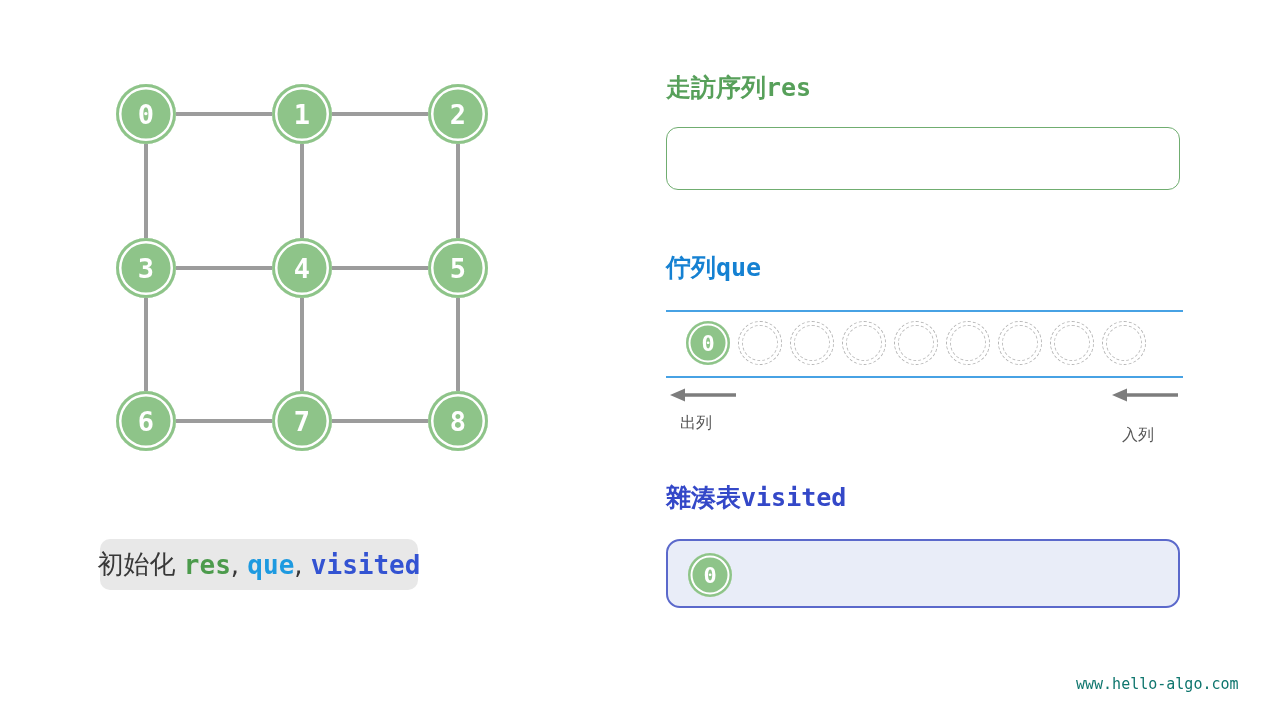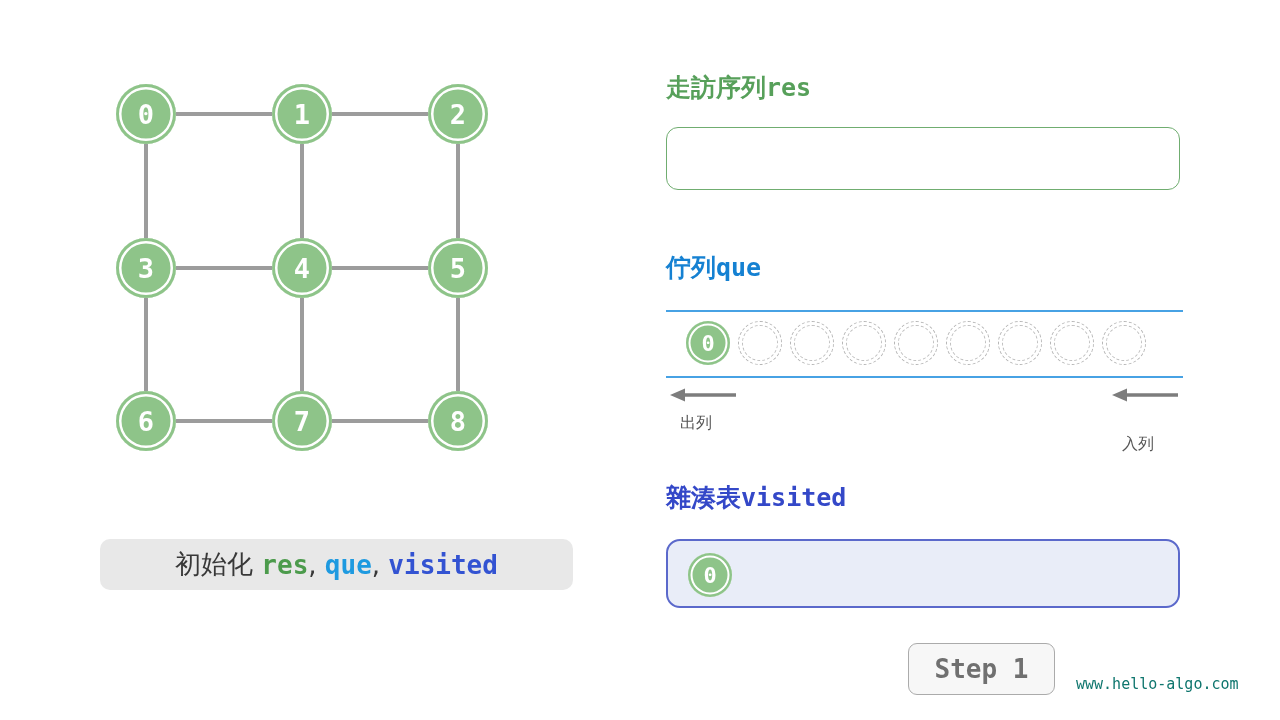--- a/index.html
+++ b/index.html
@@ -69,21 +69,21 @@
     position:absolute; left:20px; top:12px;
     width:44px; height:44px; border-radius:50%;
     background:#8ec489;
     box-shadow: inset 0 0 0 2.5px #8ec489, inset 0 0 0 4.5px #ffffff;
     display:flex; align-items:center; justify-content:center;
     color:#fff; font-family:"DejaVu Sans Mono", monospace; font-weight:bold; font-size:22px;
   }
 
   
   .caption {
-    position:absolute; left:100px; top:539px; height:51px; width:473px;
+    position:absolute; left:100px; top:539px; height:51px; width:318px;
     background:#e8e8e8; border-radius:10px; box-sizing:border-box;
     display:flex; align-items:center; justify-content:center;
     font-size:26px; color:#383838; white-space:pre;
   }
   .caption .v { font-family:"DejaVu Sans Mono", monospace; font-weight:bold; }
   .caption .v-res { color:#4c9b4c; }
   .caption .v-que { color:#1e9ae0; }
   .caption .v-visited { color:#3353d2; }
 
   
@@ -161,26 +161,25 @@
 
   <svg class="arrow" style="left:670px; top:387px;" viewBox="0 0 66 16">
     <line x1="66" y1="8" x2="13" y2="8" stroke="#7d7d7d" stroke-width="3.5"></line>
     <polygon points="0,8 15,1.5 15,14.5" fill="#7d7d7d"></polygon>
   </svg>
   <svg class="arrow" style="left:1112px; top:387px;" viewBox="0 0 66 16">
     <line x1="66" y1="8" x2="13" y2="8" stroke="#7d7d7d" stroke-width="3.5"></line>
     <polygon points="0,8 15,1.5 15,14.5" fill="#7d7d7d"></polygon>
   </svg>
   <div class="qlabel" style="left:680px; top:413px;">出列</div>
-  <div class="qlabel" style="left:1122px; top:434px;">入列</div>
+  <div class="qlabel" style="left:1122px; top:425px;">入列</div>
 
   <div class="hdr hdr-indigo" style="left:666px; top:481px;">
     <span>雜湊表</span>
     <span class="code">visited</span>
   </div>
   <div class="visited-box">
     <div class="chip">0</div>
   </div>
 
-  <div class="step-btn">Step 1</div>
   <div class="watermark">www.hello-algo.com</div>
 
 </div>
 
 </body></html>

